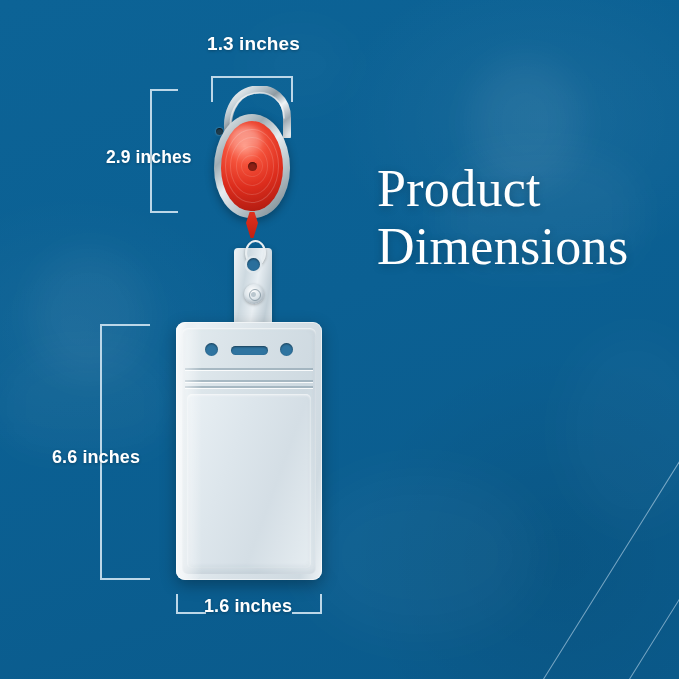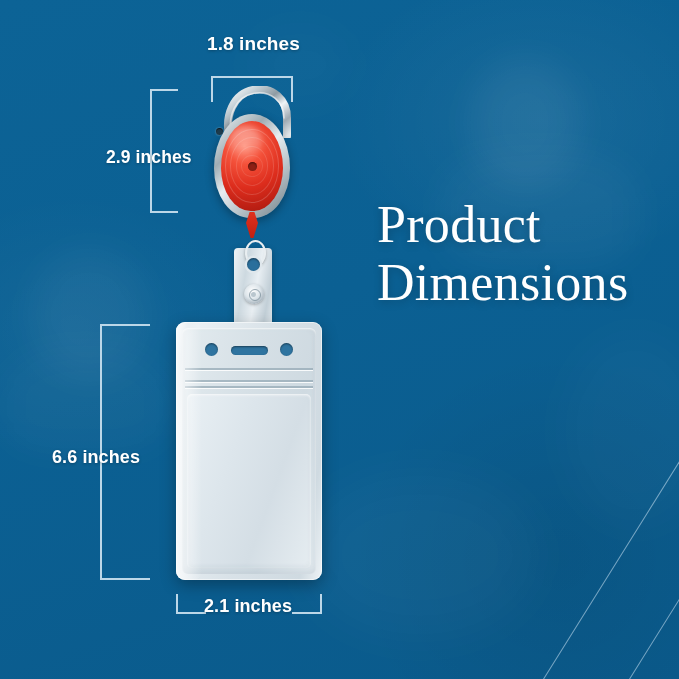--- a/index.html
+++ b/index.html
@@ -74,21 +74,21 @@
   #lbl-top{left:207px;top:33px;font-size:19px;}
   #lbl-left{left:106px;top:147px;font-size:17.5px;}
   #lbl-left2{left:52px;top:447px;font-size:18px;}
   #lbl-bot{left:204px;top:596px;font-size:18px;}
 
   
   #headline{
     position:absolute;left:377px;top:160px;
     font-family:"Liberation Serif", "DejaVu Serif", serif;
     color:#ffffff;font-size:52px;line-height:58px;font-weight:400;
-    letter-spacing:.3px;text-shadow:0 2px 8px rgba(0,0,0,.22);margin-top:36px;
+    letter-spacing:.3px;text-shadow:0 2px 8px rgba(0,0,0,.22);
   }
   #headline .l2{display:block;}
 
   
   #product{position:absolute;left:0;top:0;width:679px;height:679px;pointer-events:none;}
 
   
   #reel{position:absolute;left:205px;top:86px;width:94px;height:140px;}
 
   .reel-body{
@@ -288,23 +288,23 @@
       <div class="bline a1"></div>
       <div class="bline a2"></div>
   </div>
   <div class="bracket" id="br-bot">
     <div class="bline h"></div>
       <div class="h2"></div>
       <div class="bline a1"></div>
       <div class="bline a2"></div>
   </div>
 
-  <div class="dim" id="lbl-top">1.8 inches</div>
+  <div class="dim" id="lbl-top">1.3 inches</div>
   <div class="dim" id="lbl-left">2.9 inches</div>
   <div class="dim" id="lbl-left2">6.6 inches</div>
-  <div class="dim" id="lbl-bot">2.1 inches</div>
+  <div class="dim" id="lbl-bot">1.6 inches</div>
 
   <div id="headline">
     <span class="l1">Product</span>
     <span class="l2">Dimensions</span>
   </div>
 
 </div>
 
 </body></html>

